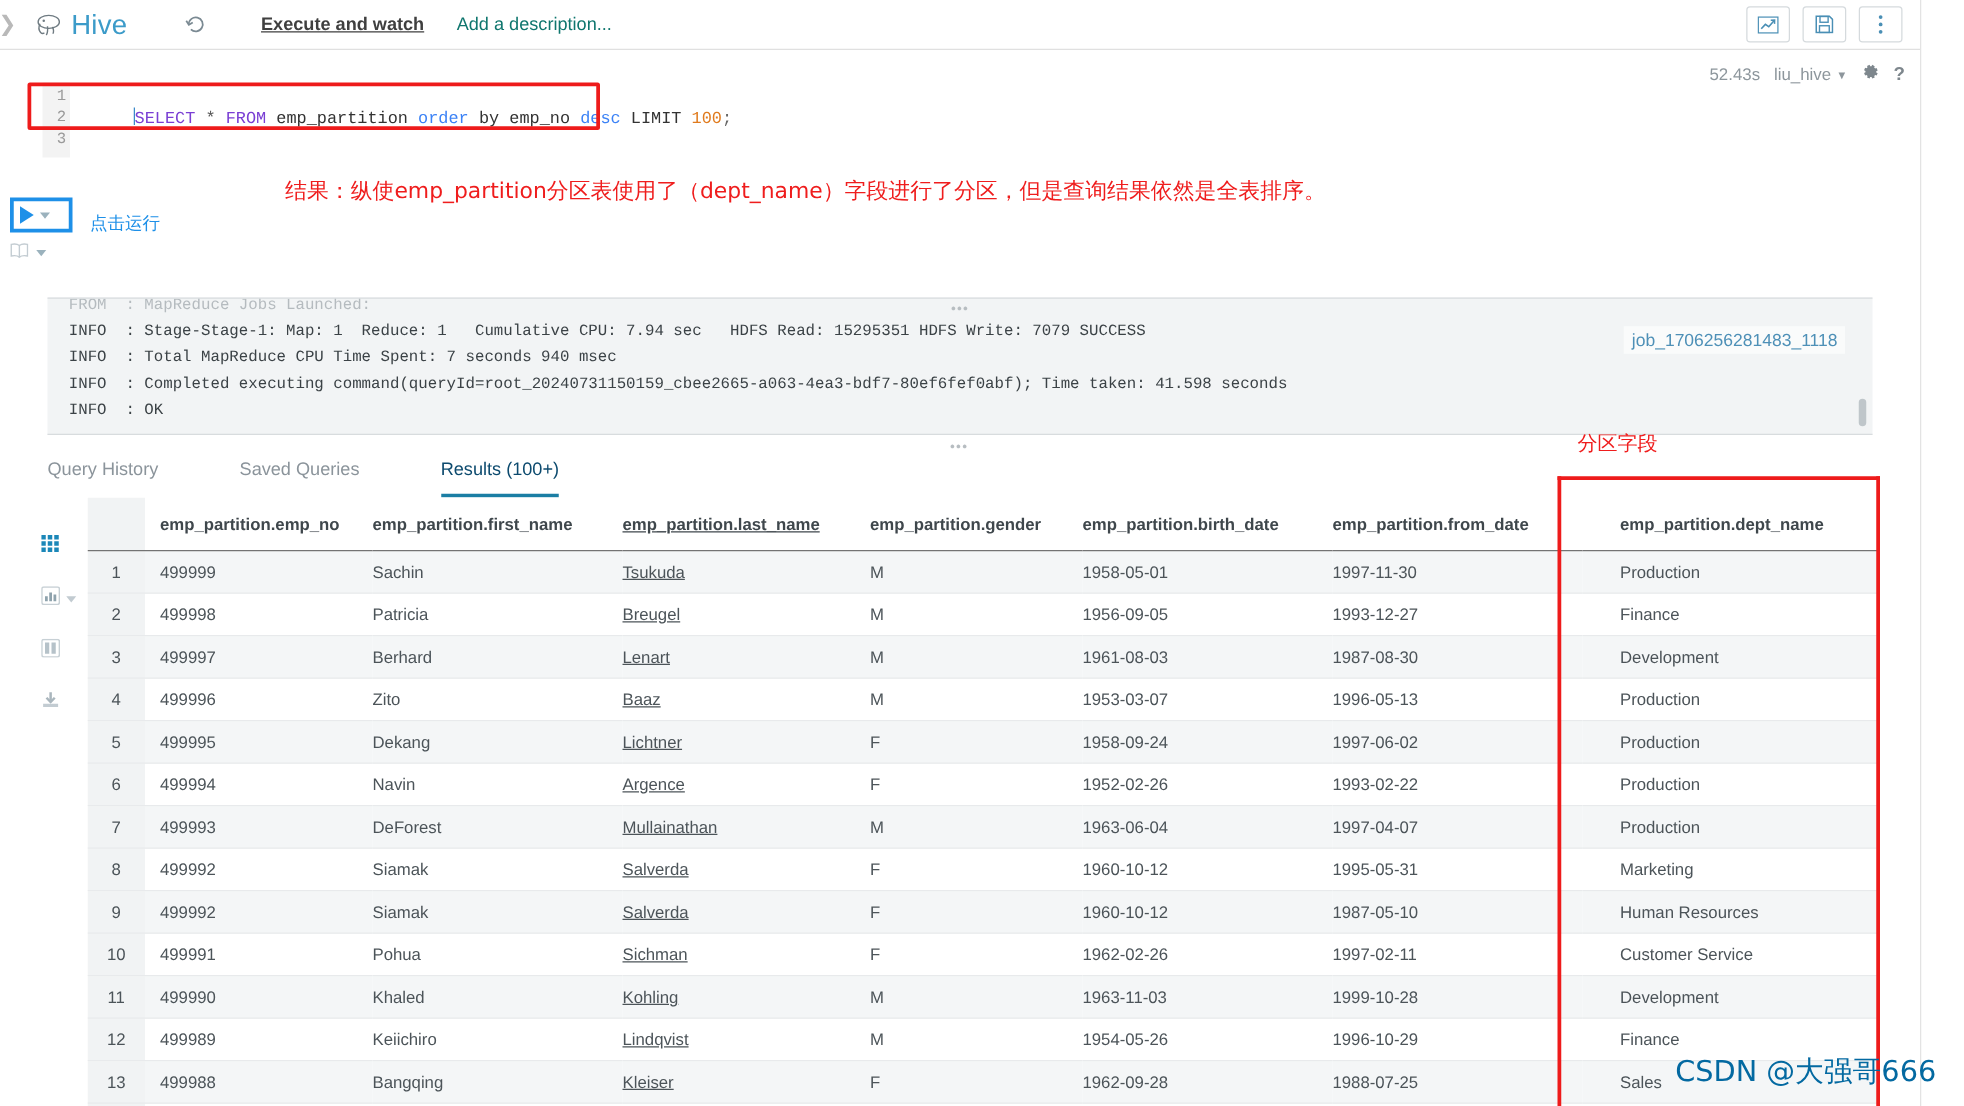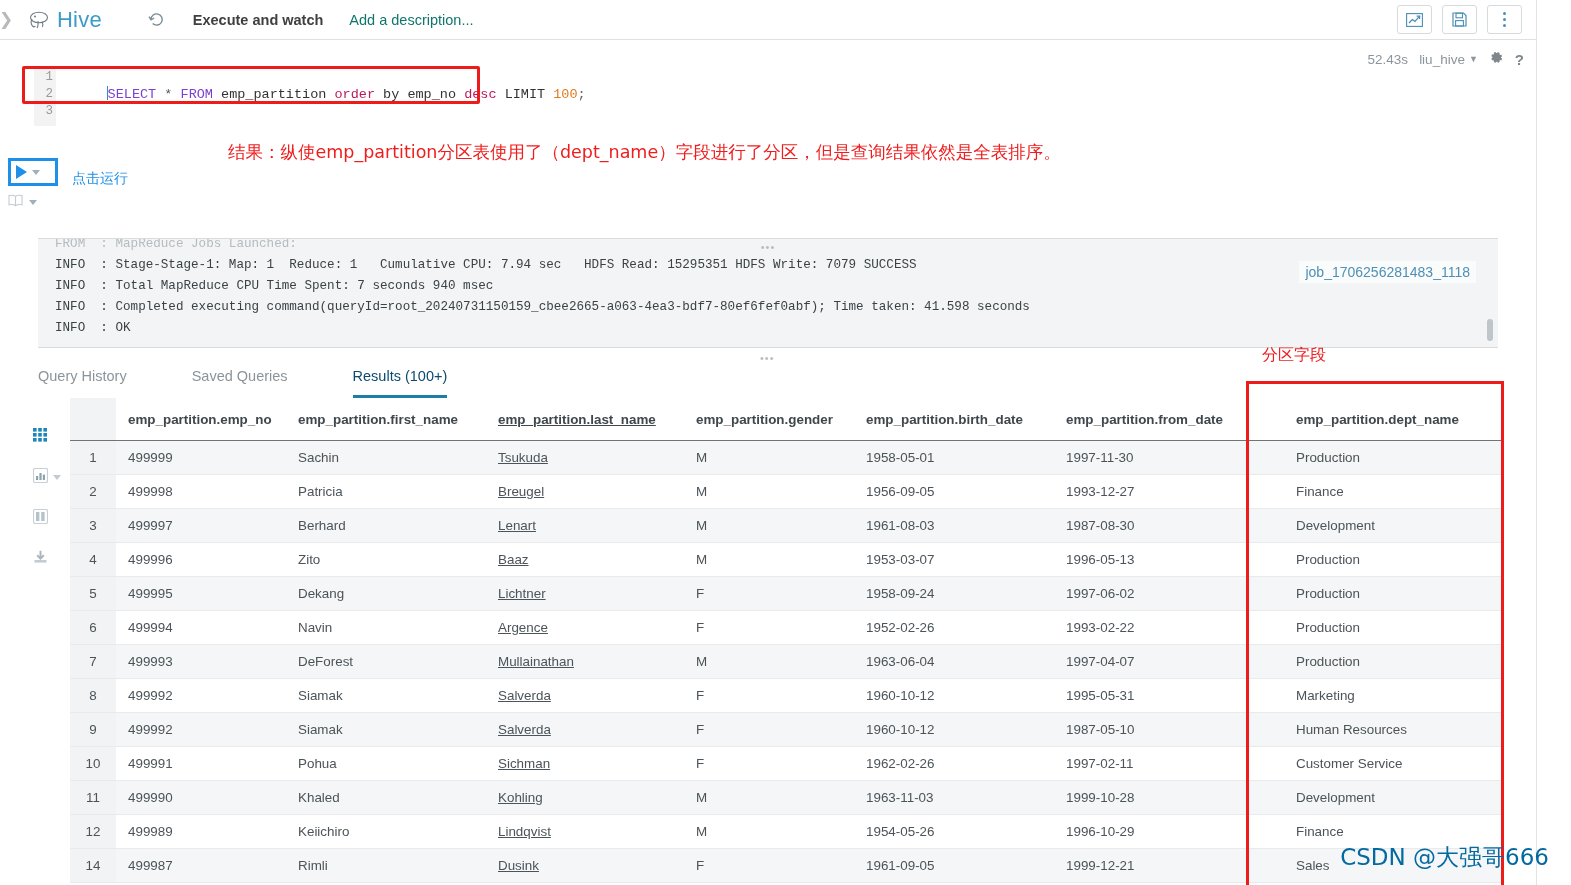--- a/index.html
+++ b/index.html
@@ -17,21 +17,21 @@
     background:#fff; border-bottom:1px solid #e0e0e0;
     display:flex; align-items:center;
   }
   .left-chevron{
     width:14px; height:40px; display:flex; align-items:center; justify-content:center;
     color:#b9b9b9; font-size:17px; margin-left:-1px;
   }
   .hive-logo{ margin-left:14px; width:24px; height:24px; display:flex; align-items:center; justify-content:center;}
   .hive-name{ margin-left:6px; font-size:22px; color:#3c9bc9; font-weight:400; letter-spacing:.2px;}
   .hist-icon{ margin-left:46px; color:#7b8a93; font-size:17px; display:flex; align-items:center;}
-  .exec-title{ margin-left:28px; font-size:14.5px; color:#3f3f3f; font-weight:bold;}
+  .exec-title{ margin-left:44px; font-size:14.5px; color:#3f3f3f; font-weight:bold;text-decoration:underline;}
   .desc{ margin-left:26px; font-size:14.5px; color:#0f766e; }
   .hdr-right{ margin-left:auto; display:flex; align-items:center; gap:10px; padding-right:14px;}
   .hbtn{
     width:35px; height:29px; border:1px solid #d5dadd; border-radius:3px;
     background:#fff; display:flex; align-items:center; justify-content:center;
     color:#4a8fb5;
   }
   .hbtn svg{ display:block; }
 
   
@@ -63,21 +63,21 @@
   }
   .code-line{
     position:absolute; left:36px; top:3px;
     font-family:"Liberation Mono", monospace; font-size:13.5px; line-height:17px;
     white-space:pre;
   }
   .cursor{ display:inline-block; width:1px; height:14px; background:#3b89c9; vertical-align:-2px;}
   .k-kw{ color:#7a3fd4; }
   .k-op{ color:#555; }
   .k-id{ color:#333; }
-  .k-fn{ color:#be185d; }
+  .k-fn{ color:#3b82f6; }
   .k-num{ color:#e07b1e; }
   .k-pun{ color:#666; }
 
   
   .run-col{ position:absolute; left:0; top:158px; width:70px; }
   .run-btn{
     position:absolute; left:8px; top:0; width:50px; height:28px;
     border:3px solid #1e90e8; background:#fff;
     display:flex; align-items:center; padding-left:5px; gap:5px;
   }
@@ -475,20 +475,30 @@
             <td class="rn">12</td>
             <td class="c-empno">499989</td>
             <td class="c-first">Keiichiro</td>
             <td class="c-last">Lindqvist</td>
             <td class="c-gen">M</td>
             <td class="c-birth">1954-05-26</td>
             <td class="c-from">1996-10-29</td>
             <td class="c-dept">Finance</td>
           </tr>
           <tr>
+            <td class="rn">13</td>
+            <td class="c-empno">499988</td>
+            <td class="c-first">Bangqing</td>
+            <td class="c-last">Kleiser</td>
+            <td class="c-gen">F</td>
+            <td class="c-birth">1962-09-28</td>
+            <td class="c-from">1988-07-25</td>
+            <td class="c-dept">Sales</td>
+          </tr>
+          <tr>
             <td class="rn">14</td>
             <td class="c-empno">499987</td>
             <td class="c-first">Rimli</td>
             <td class="c-last">Dusink</td>
             <td class="c-gen">F</td>
             <td class="c-birth">1961-09-05</td>
             <td class="c-from">1999-12-21</td>
             <td class="c-dept">Sales</td>
           </tr>
         </tbody>

